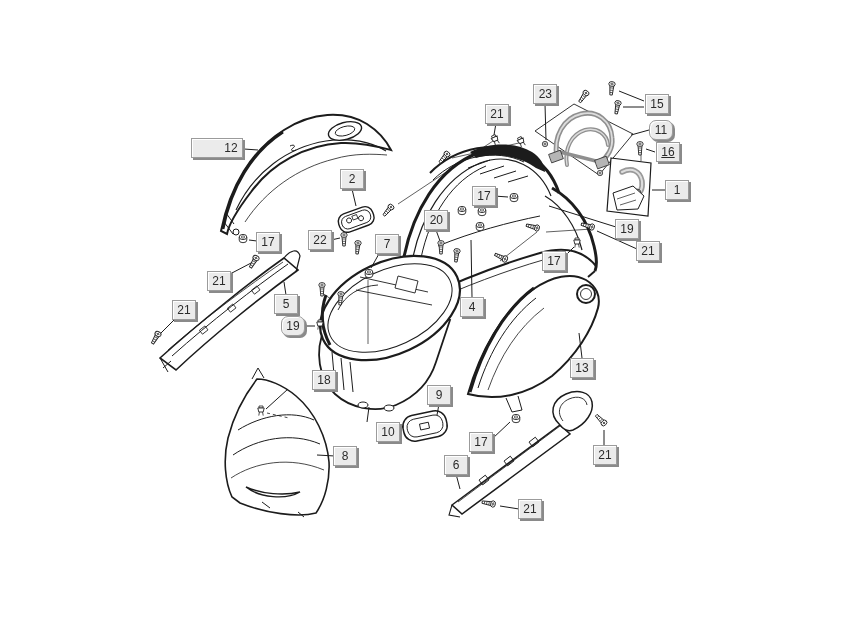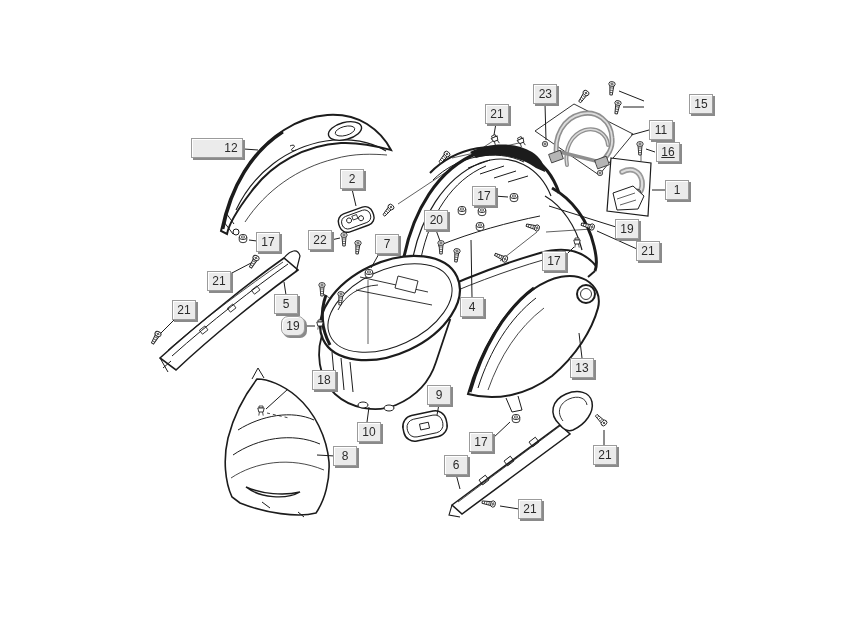--- a/index.html
+++ b/index.html
@@ -258,29 +258,29 @@
     <div class="callout" style="left: 352px; top: 179px;">2</div>
     <div class="callout" style="left: 268px; top: 242px;">17</div>
     <div class="callout" style="left: 320px; top: 240px;">22</div>
     <div class="callout" style="left: 387px; top: 244px;">7</div>
     <div class="callout" style="left: 219px; top: 281px;">21</div>
     <div class="callout" style="left: 184px; top: 310px;">21</div>
     <div class="callout" style="left: 286px; top: 304px;">5</div>
     <div class="callout" style="left: 293px; top: 326px; border-radius: 7px;">19</div>
     <div class="callout" style="left: 288px; top: 380px; margin-left: 36px;">18</div>
     <div class="callout" style="left: 345px; top: 456px;">8</div>
-    <div class="callout" style="left: 369px; top: 432px;">10</div>
+    <div class="callout" style="left: 388px; top: 432px;">10</div>
     <div class="callout" style="left: 439px; top: 395px;">9</div>
     <div class="callout" style="left: 472px; top: 307px;">4</div>
     <div class="callout" style="left: 436px; top: 220px; text-align: right;">20</div>
     <div class="callout" style="left: 484px; top: 196px;">17</div>
     <div class="callout" style="left: 497px; top: 114px;">21</div>
     <div class="callout" style="left: 545px; top: 94px; text-align: right;">23</div>
-    <div class="callout" style="left: 657px; top: 104px; margin-left: 44px;">15</div>
-    <div class="callout" style="left: 661px; top: 130px;">11</div>
+    <div class="callout" style="left: 657px; top: 104px;">15</div>
+    <div class="callout" style="left: 661px; top: 130px; border-radius: 7px;">11</div>
     <div class="callout" style="left: 668px; top: 152px; text-decoration: underline;">16</div>
     <div class="callout" style="left: 677px; top: 190px;">1</div>
     <div class="callout" style="left: 627px; top: 229px;">19</div>
     <div class="callout" style="left: 648px; top: 251px;">21</div>
     <div class="callout" style="left: 554px; top: 261px;">17</div>
     <div class="callout" style="left: 582px; top: 368px;">13</div>
     <div class="callout" style="left: 481px; top: 442px;">17</div>
     <div class="callout" style="left: 456px; top: 465px;">6</div>
     <div class="callout" style="left: 605px; top: 455px;">21</div>
     <div class="callout" style="left: 530px; top: 509px;">21</div>

